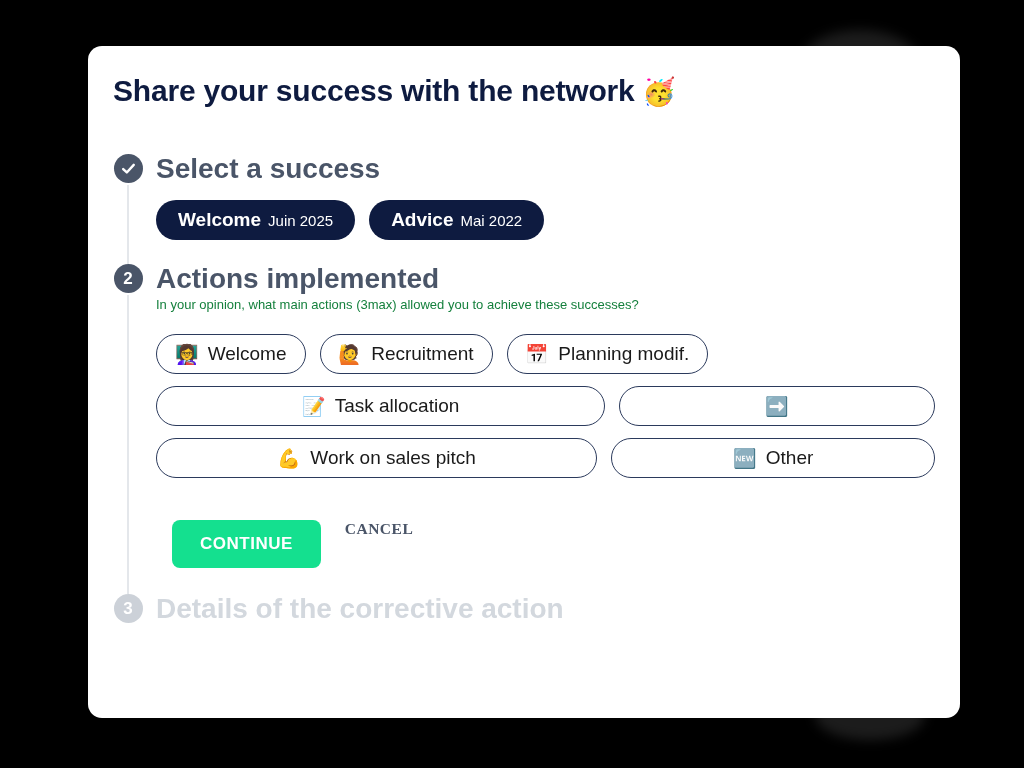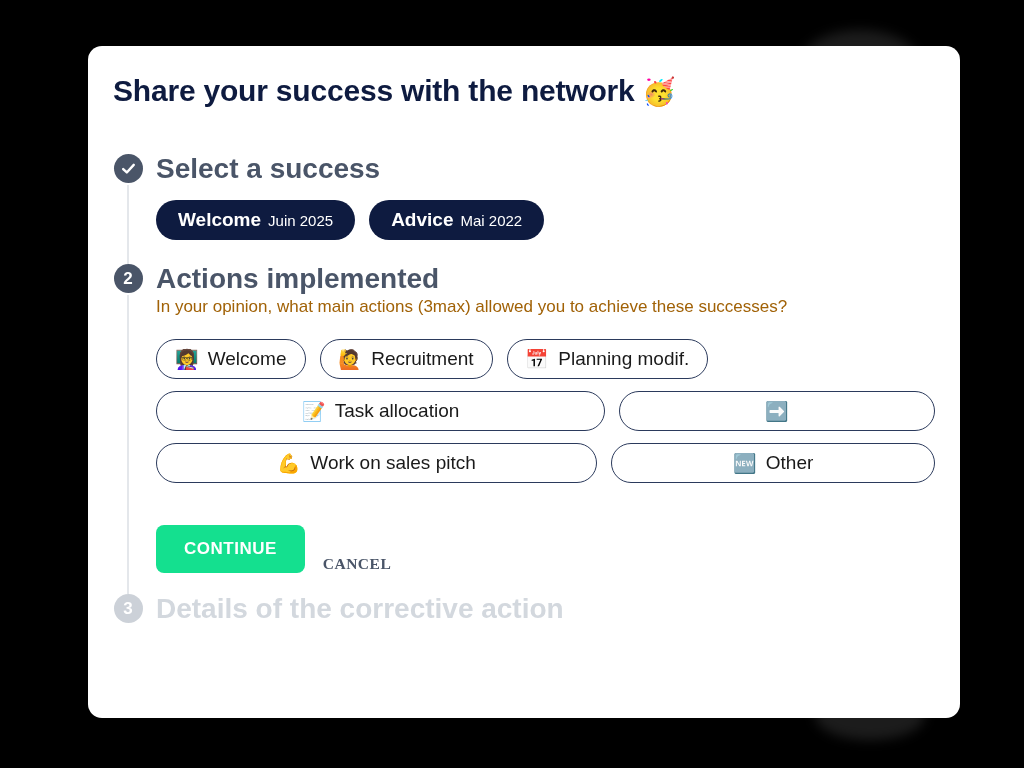--- a/index.html
+++ b/index.html
@@ -108,22 +108,22 @@
   }
   .step-head {
     font-size: 28px;
     font-weight: bold;
     color: #4a5568;
     line-height: 30px;
     white-space: nowrap;
   }
   .step-head.muted { color: #d3d8de; }
   .step-sub {
-    font-size: 17px;
-    color: #a16207;
+    font-size: 13px;
+    color: #15803d;
     margin-top: 3px;
     white-space: nowrap;
   }
 
   .step-1 { min-height: 110px; }
   .step-1 .step-marker { height: 110px; }
   .step-2 { min-height: 330px; }
   .step-2 .step-marker { height: 330px; }
   .step-3 { min-height: 40px; }
 
@@ -170,23 +170,24 @@
     white-space: nowrap;
     cursor: pointer;
     box-sizing: border-box;
   }
   .chip .chip-emoji { font-size: 19px; line-height: 1; }
   .chip.grow { flex: 1 1 auto; }
 
   
   .actions {
     display: flex;
-    align-items: flex-end;
-    gap: 18px;
+    align-items: flex-start;
+    gap: 24px;
     margin-top: 42px;
+    margin-left: 16px;
   }
   .btn-continue {
     background: #14e08f;
     color: #ffffff;
     border: none;
     border-radius: 8px;
     font-size: 17px;
     font-weight: bold;
     letter-spacing: 0.5px;
     padding: 14px 28px;

